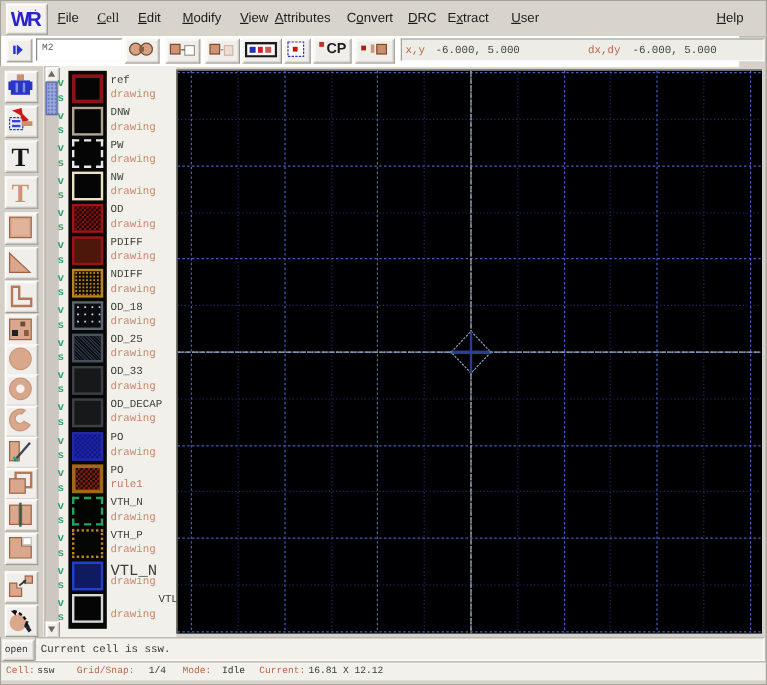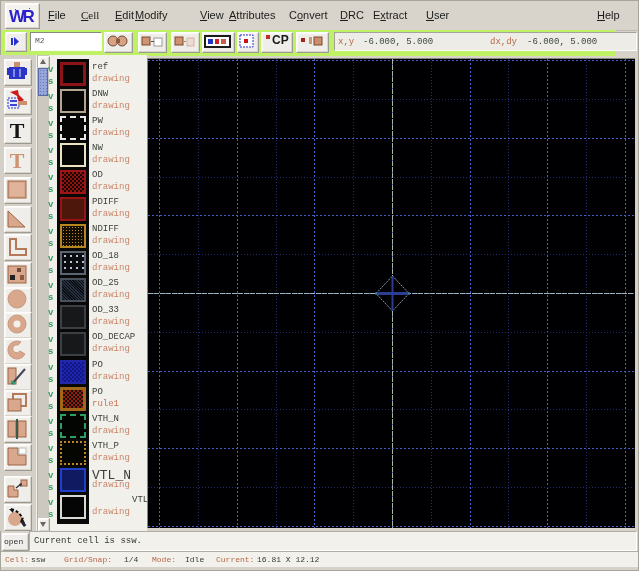--- a/index.html
+++ b/index.html
@@ -16,31 +16,31 @@
 <div class="abs" style="left:0;top:0;width:639px;height:571px;border:1px solid #a7a49c;box-sizing:border-box;"></div>
 
 <div class="abs" id="menubar" style="left:1px;top:1px;width:637px;height:29px;background:#d8d4cb;border-bottom:1px solid #bdbab2;">
   <div class="btn" style="left:4px;top:2px;width:33px;height:24px;background:#f3f2ef;"></div>
   <div class="abs" style="left:8px;top:6px;width:30px;height:24px;font-weight:700;font-size:17px;color:#2b22cc;letter-spacing:-2.5px;">WR</div>
   <div class="abs" style="left:14px;top:8px;width:1px;height:1px;background:#cc2222;"></div>
   <div class="abs" style="left:28px;top:7px;width:1px;height:1px;background:#cc2222;"></div>
   <div class="mi" style="left:47px;"><u>F</u>ile</div>
   <div class="mi" style="left:80px;font-family:Liberation Serif, serif;"><u>C</u>ell</div>
   <div class="mi" style="left:114px;text-align:right;"><u>E</u>dit</div>
-  <div class="mi" style="left:134px;"><u>M</u>odify</div>
+  <div class="mi" style="left:151px;"><u>M</u>odify</div>
   <div class="mi" style="left:199px;text-align:right;"><u>V</u>iew</div>
   <div class="mi" style="left:228px;"><u>A</u>ttributes</div>
   <div class="mi" style="left:288px;">C<u>o</u>nvert</div>
   <div class="mi" style="left:339px;"><u>D</u>RC</div>
   <div class="mi" style="left:372px;">E<u>x</u>tract</div>
   <div class="mi" style="left:425px;"><u>U</u>ser</div>
   <div class="mi" style="left:596px;"><u>H</u>elp</div>
 </div>
 
-<div class="abs" id="toolbar" style="left:1px;top:30px;width:615px;height:26px;background:#bef264;">
+<div class="abs" id="toolbar" style="left:1px;top:30px;width:615px;height:26px;background:#ffffff;">
   <div class="btn" style="left:4px;top:2px;width:20px;height:18px;"></div>
   <svg class="abs" style="left:9px;top:6px;" width="10" height="10">
       <rect x="1" y="2" width="2" height="7" fill="#2a30cf"></rect>
       <path d="M4 1 L9 5.5 L4 10 Z" fill="#2a30cf"></path>
     </svg>
   <div class="abs sunk" style="left:29px;top:2px;width:70px;height:17px;"></div>
   <div class="abs mono" style="left:34px;top:6px;font-size:8px;color:#5a5f58;">M2</div>
 
   <div class="btn" style="left:103px;top:2px;width:27px;height:19px;"></div>
   <svg class="abs" style="left:106px;top:5px;" width="22" height="13">

